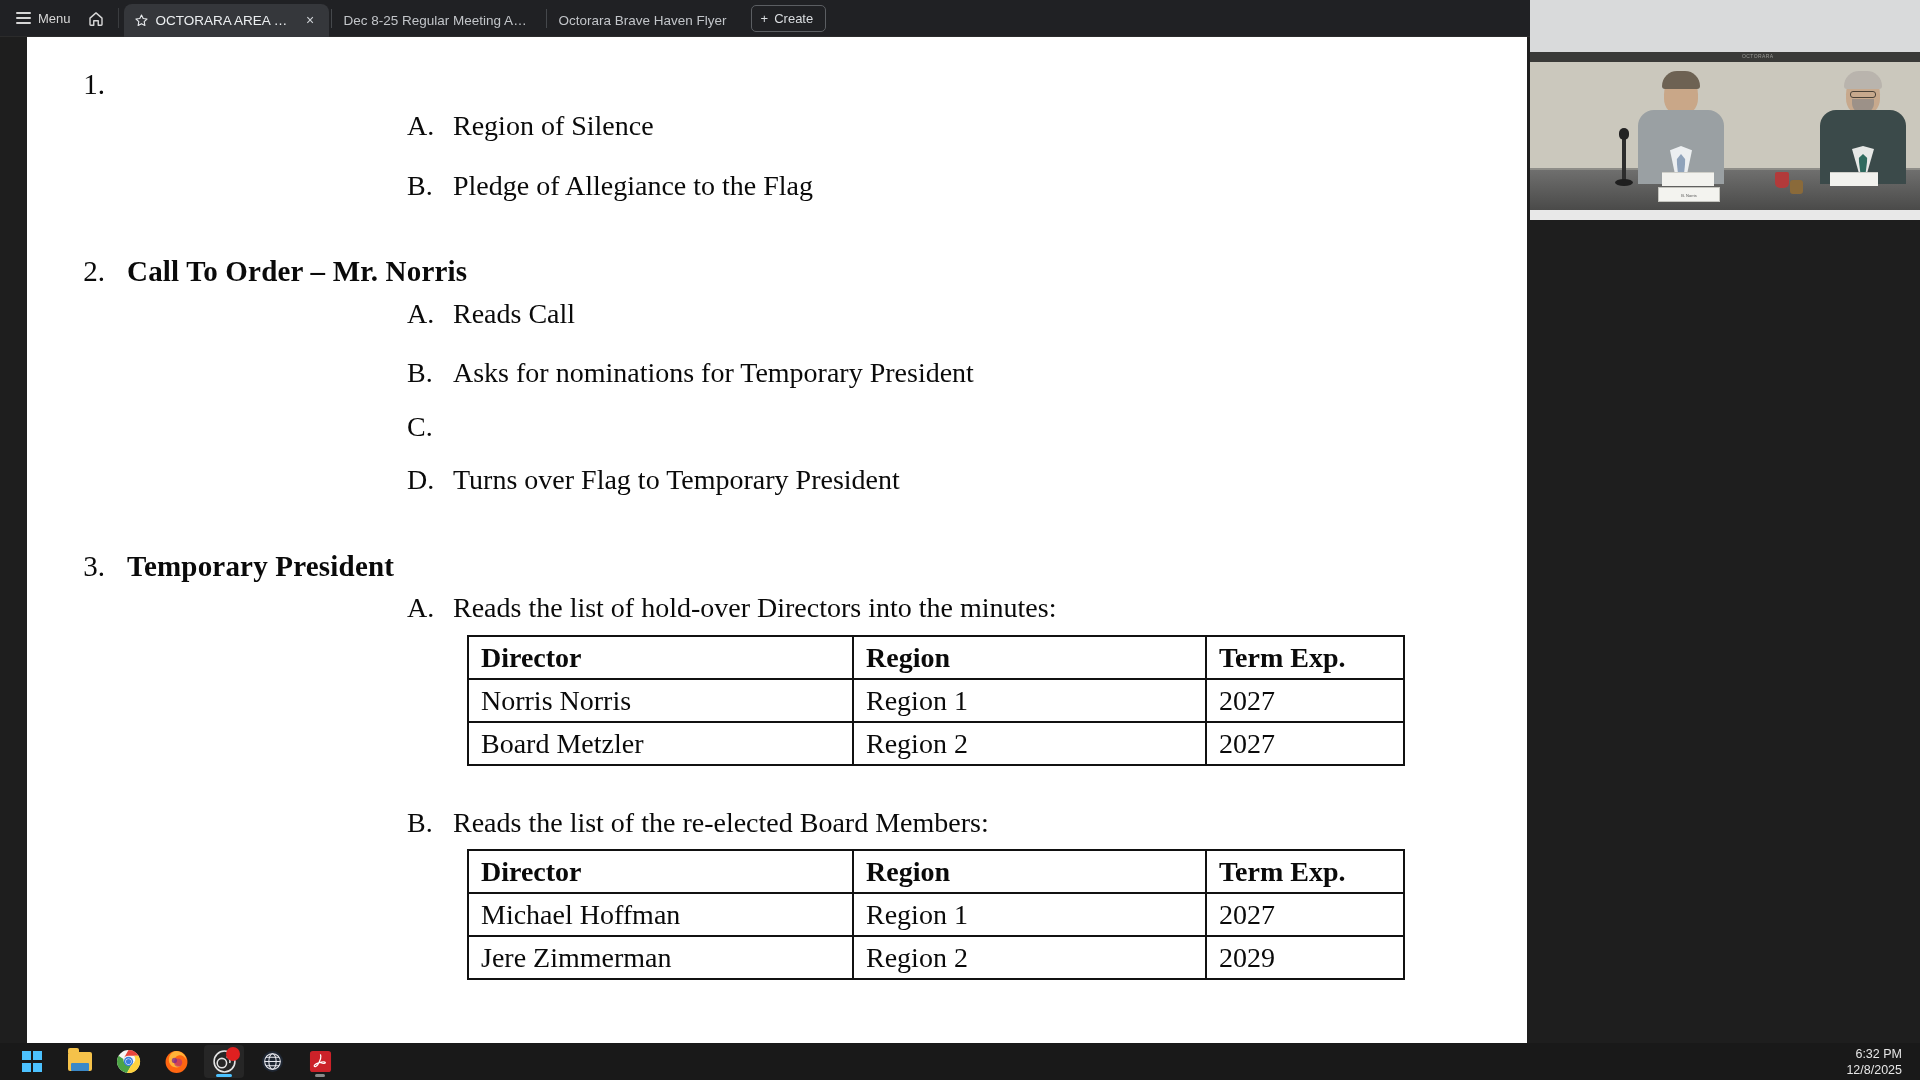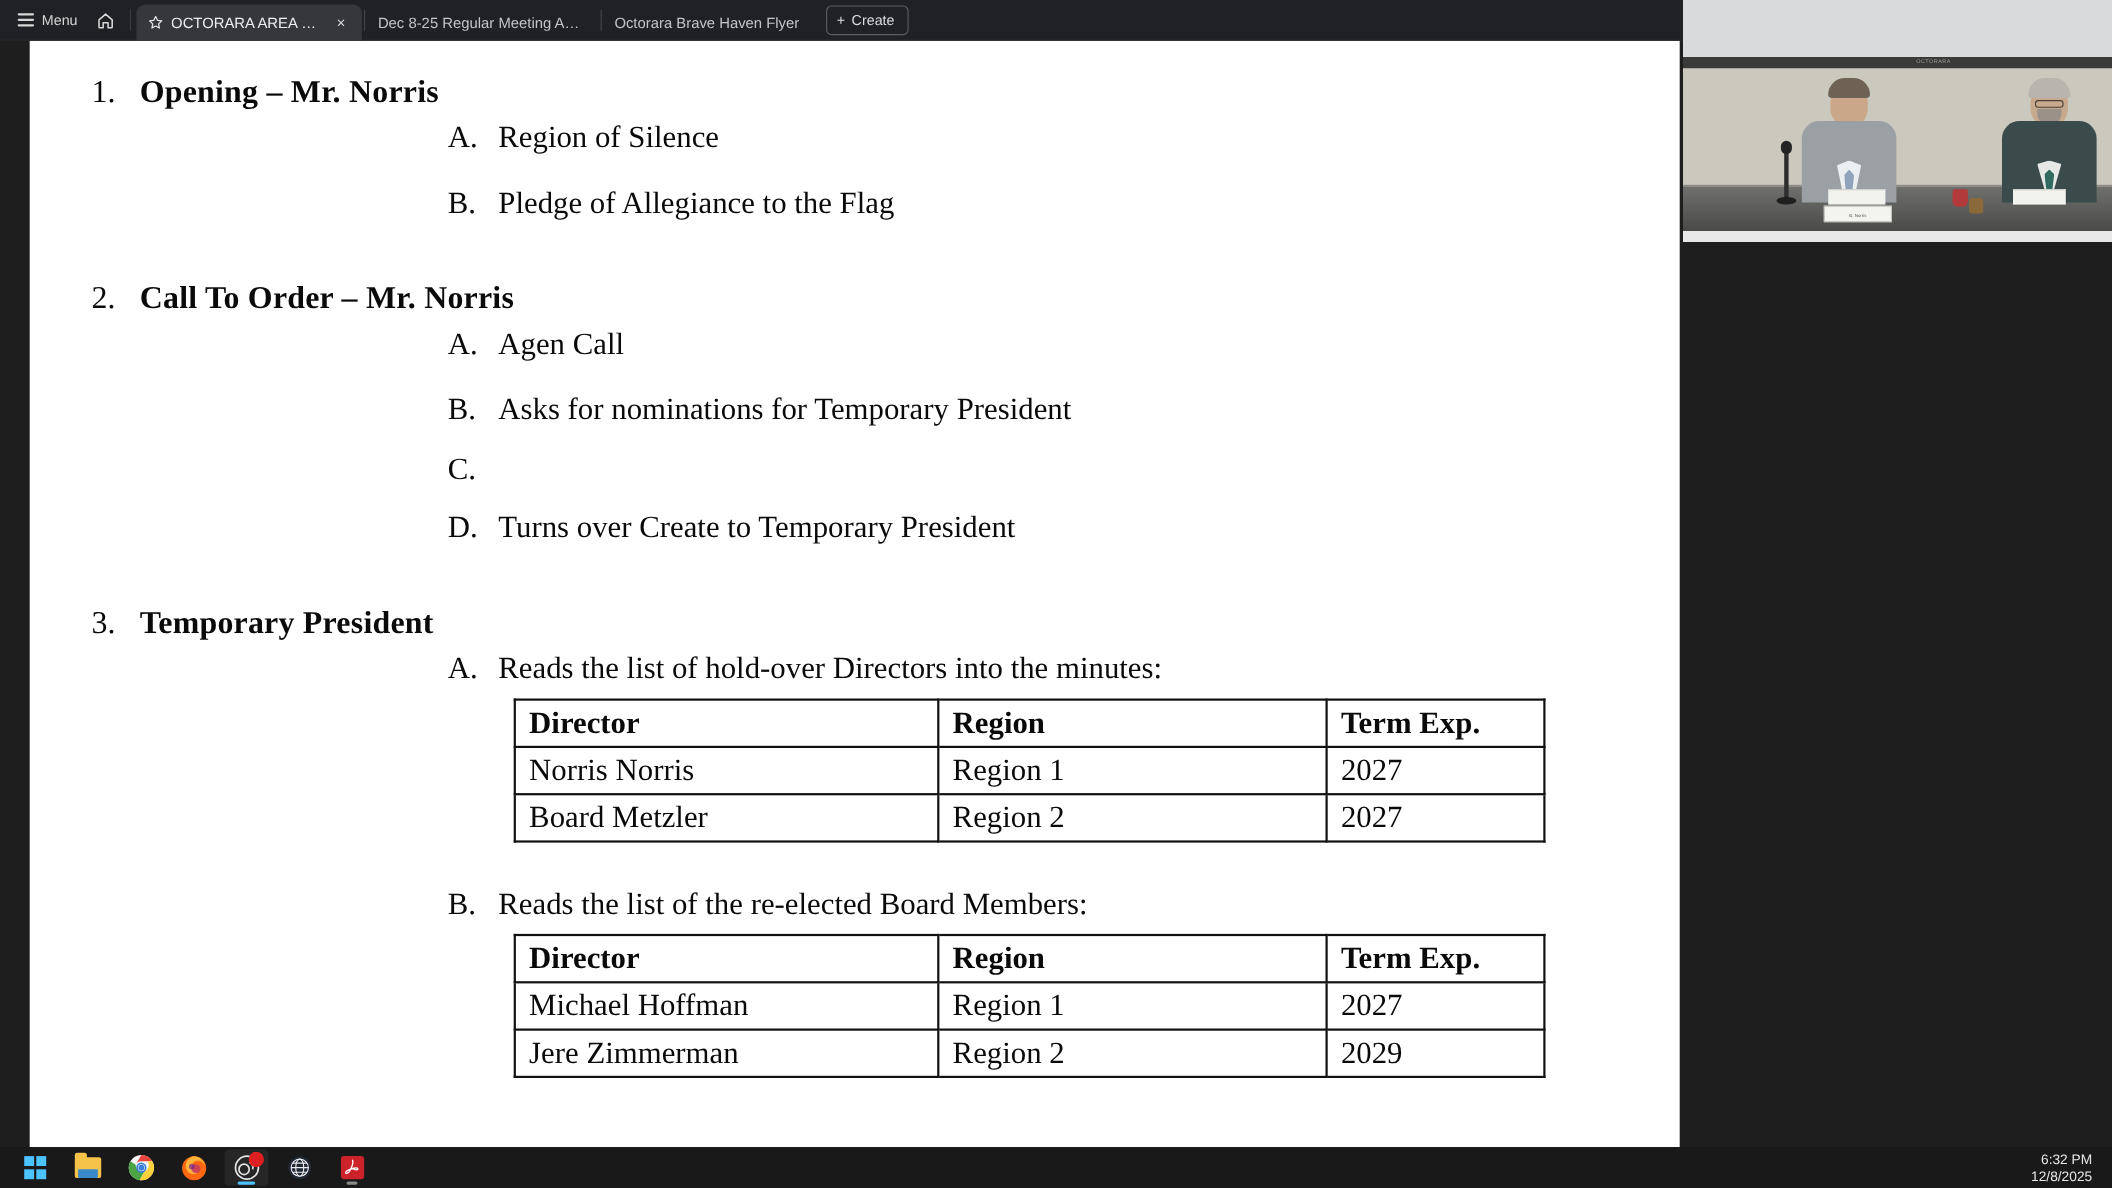--- a/index.html
+++ b/index.html
@@ -234,21 +234,20 @@
     <span>Create</span>
   </div>
 </div>
 
 <div id="doc-viewport">
   <div id="doc-page">
     <div class="doc-body">
 
       <div class="item-row">
         <div class="item-num">1.</div>
-        <div class="item-head">Opening – Mr. Norris</div>
       </div>
       <div class="sp-8"></div>
       <div class="sub-row">
         <div class="sub-letter">A.</div>
         <div class="sub-text">Region of Silence</div>
       </div>
       <div class="sp-26"></div>
       <div class="sub-row">
         <div class="sub-letter">B.</div>
         <div class="sub-text">Pledge of Allegiance to the Flag</div>
@@ -256,37 +255,37 @@
 
       <div class="sp-52"></div>
 
       <div class="item-row">
         <div class="item-num">2.</div>
         <div class="item-head">Call To Order – Mr. Norris</div>
       </div>
       <div class="sp-8"></div>
       <div class="sub-row">
         <div class="sub-letter">A.</div>
-        <div class="sub-text">Agen Call</div>
+        <div class="sub-text">Reads Call</div>
       </div>
       <div class="sp-26"></div>
       <div class="sub-row">
         <div class="sub-letter">B.</div>
         <div>
           <div class="sub-text">Asks for nominations for Temporary President</div>
         </div>
       </div>
       <div class="sp-20"></div>
       <div class="sub-row">
         <div class="sub-letter">C.</div>
       </div>
       <div class="sp-20"></div>
       <div class="sub-row">
         <div class="sub-letter">D.</div>
-        <div class="sub-text">Turns over Create to Temporary President</div>
+        <div class="sub-text">Turns over Flag to Temporary President</div>
       </div>
 
       <div class="sp-52"></div>
 
       <div class="item-row">
         <div class="item-num">3.</div>
         <div class="item-head">Temporary President</div>
       </div>
       <div class="sp-8"></div>
       <div class="sub-row">

